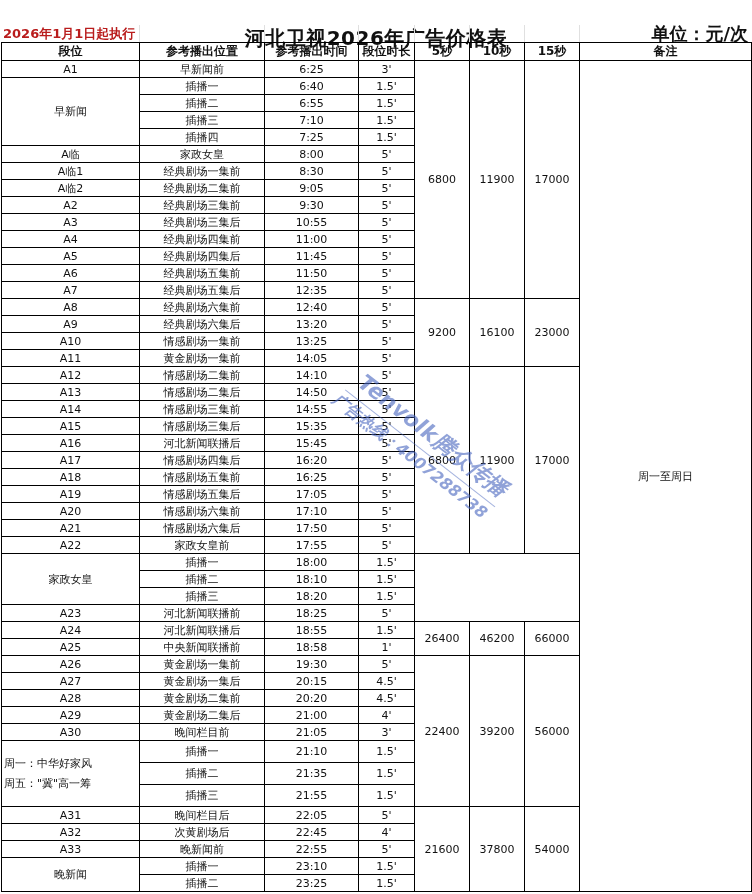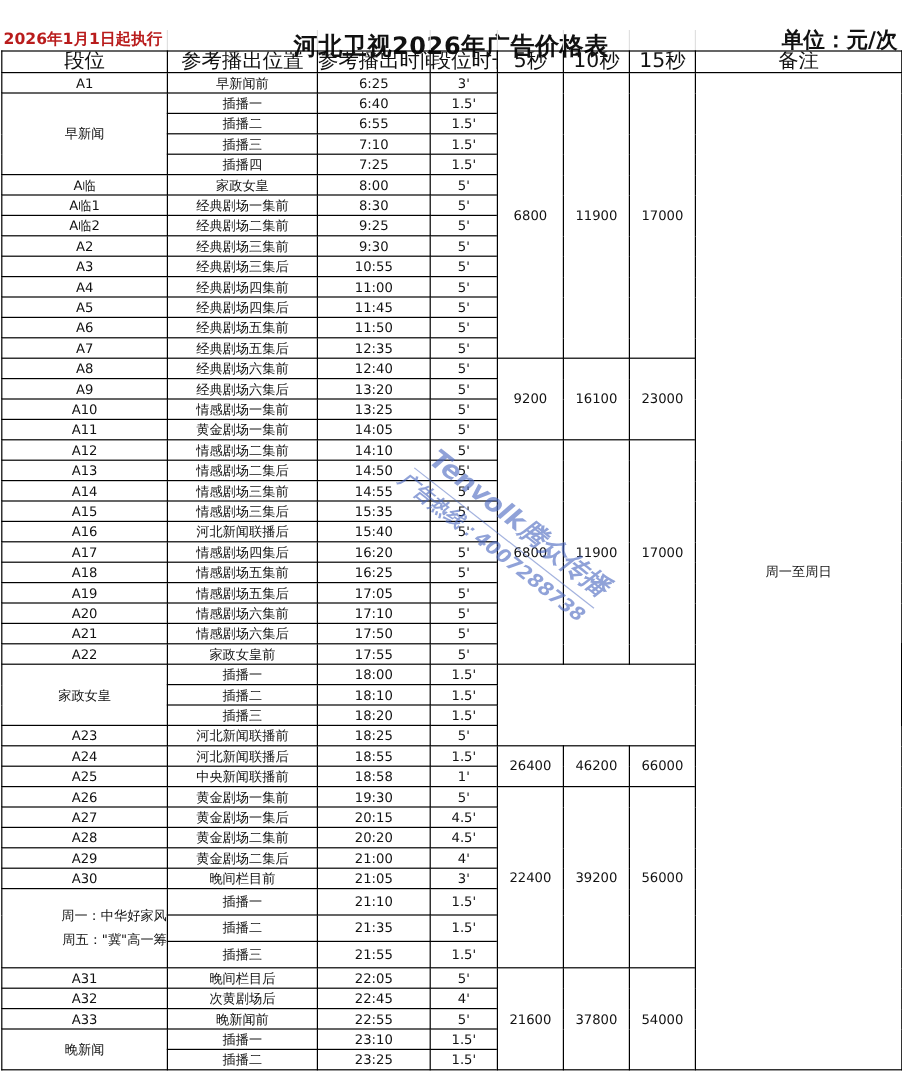--- a/index.html
+++ b/index.html
@@ -7,23 +7,23 @@
          font-family:"DejaVu Sans", "Liberation Sans", sans-serif; color:#111; }
   .title { position:absolute; left:0; top:0; width:752px; height:26px; text-align:center;
            font-size:20px; font-weight:bold; line-height:28px; letter-spacing:0.5px;margin-top:24px; }
   .subrow { position:absolute; left:0; top:25px; width:752px; height:17px; }
   .effective { position:absolute; left:3px; top:0; font-size:13px; font-weight:bold; color:#b91c1c; line-height:17px; }
   .unit { position:absolute; right:4px; top:0; font-size:18px; font-weight:bold; line-height:17px; }
   .gridline { position:absolute; top:25px; height:17px; border-left:1px solid #e0e0e0; }
   table { position:absolute; left:1px; top:42px; border-collapse:collapse; table-layout:fixed; width:750px; }
   td, th { border:1px solid #000; text-align:center; vertical-align:middle; padding:0;
            font-size:11px; line-height:15px; height:16px; overflow:hidden; white-space:nowrap; }
-  th { font-weight:normal; font-size:17px; height:17px; }
+  th { font-weight:bold; font-size:12px; height:17px; }
   td.tall { height:21px; }
-  td.left { text-align:right; padding-left:2px; white-space:normal; line-height:20px; }
+  td.left { text-align:left; padding-left:2px; white-space:normal; line-height:20px; }
   .watermark { position:absolute; left:370px; top:368px; width:240px; height:120px; pointer-events:none;
                transform-origin:0 0; transform:rotate(38deg); color:rgba(70,100,190,0.6); }
   .wm1 { font-size:22px; font-weight:bold; font-style:italic; white-space:nowrap; }
   .wm2 { font-size:16px; font-weight:bold; font-style:italic; white-space:nowrap; margin-left:-10px; }
   .wmline { width:190px; border-top:1px solid rgba(70,100,190,0.5); margin:2px 0 2px -6px; }
 </style>
 </head>
 <body>
 
 <div class="title">河北卫视2026年广告价格表</div>
@@ -102,21 +102,21 @@
       </tr>
       <tr>
         <td>A临1</td>
         <td>经典剧场一集前</td>
         <td>8:30</td>
         <td>5'</td>
       </tr>
       <tr>
         <td>A临2</td>
         <td>经典剧场二集前</td>
-        <td>9:25</td>
+        <td>9:05</td>
         <td>5'</td>
       </tr>
       <tr>
         <td>A2</td>
         <td>经典剧场三集前</td>
         <td>9:30</td>
         <td>5'</td>
       </tr>
       <tr>
         <td>A3</td>
@@ -198,21 +198,21 @@
       </tr>
       <tr>
         <td>A15</td>
         <td>情感剧场三集后</td>
         <td>15:35</td>
         <td>5'</td>
       </tr>
       <tr>
         <td>A16</td>
         <td>河北新闻联播后</td>
-        <td>15:40</td>
+        <td>15:45</td>
         <td>5'</td>
       </tr>
       <tr>
         <td>A17</td>
         <td>情感剧场四集后</td>
         <td>16:20</td>
         <td>5'</td>
       </tr>
       <tr>
         <td>A18</td>

